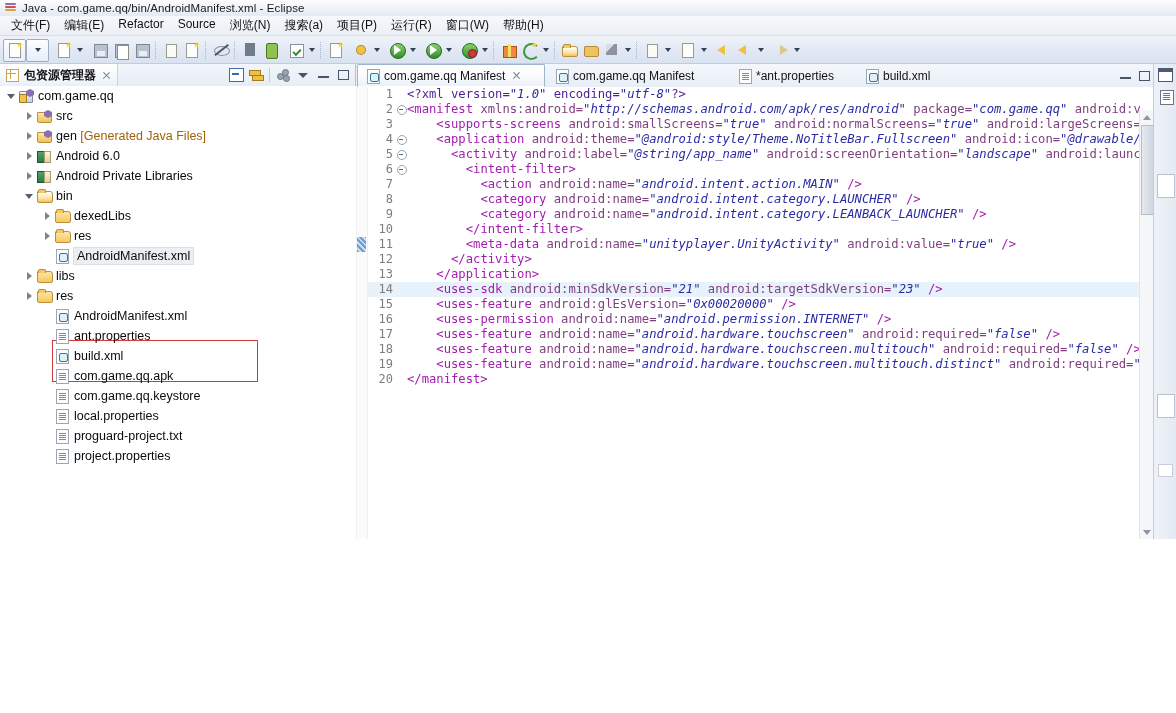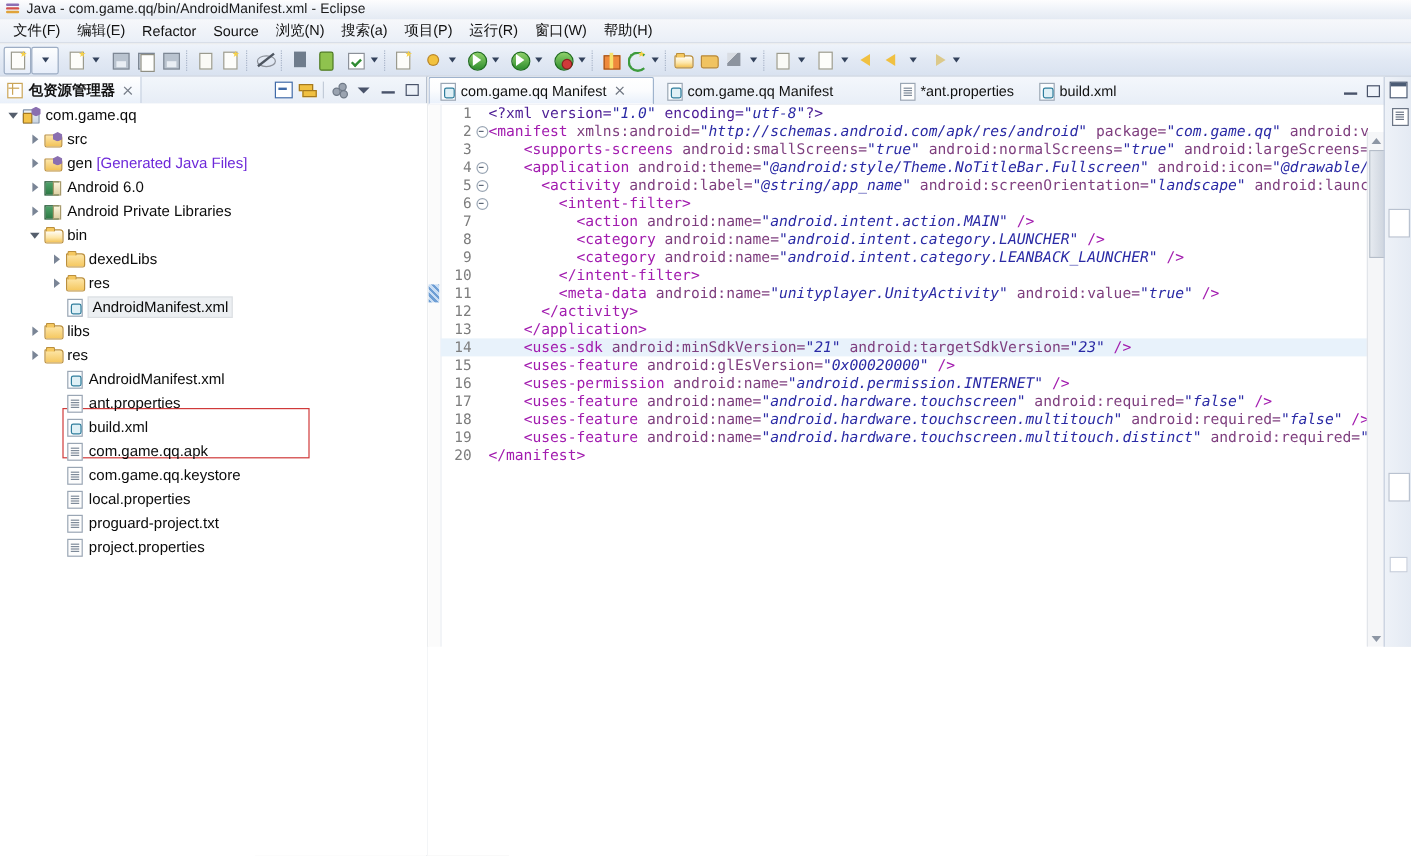--- a/index.html
+++ b/index.html
@@ -31,21 +31,21 @@
   .titlebar .tb-icon i:nth-child(3){top:7px;width:11px;background:#e0a33a;}
   .titlebar .tb-title{
     font-size:11.5px;color:#1a1a1a;letter-spacing:.1px;white-space:nowrap;
   }
 
   
   .menubar{
     position:absolute;left:0;top:16px;width:1176px;height:20px;
     background:linear-gradient(to bottom,#f6f8fb 0%,#eaeff7 100%);
     border-bottom:1px solid #d8dee8;
-    display:flex;align-items:center;padding-left:4px;box-sizing:border-box;
+    display:flex;align-items:flex-start;padding-left:4px;box-sizing:border-box;
   }
   .menu-item{
     font-size:12px;color:#111;padding:1px 7px;white-space:nowrap;cursor:default;
   }
 
   
   .toolbar{
     position:absolute;left:0;top:37px;width:1176px;height:27px;
     background:linear-gradient(to bottom,#eef3fa 0%,#e2e9f4 50%,#d9e2f0 100%);
     border-bottom:1px solid #c3cddd;
@@ -138,21 +138,21 @@
   .tool-sep{width:1px;height:14px;background:#c2cbd8;margin:0 3px;}
 
   
   .tree{position:absolute;left:0;top:22px;width:356px;bottom:0;overflow:hidden;background:#fff;}
   .trow{height:20px;display:flex;align-items:center;white-space:nowrap;position:relative;}
   .tw{flex:0 0 auto;}
   .twisty{width:14px;height:20px;display:flex;align-items:center;justify-content:center;flex:0 0 auto;}
   .twisty.closed:after{content:"";border-top:4px solid transparent;border-bottom:4px solid transparent;border-left:5px solid #7a8596;}
   .twisty.open:after{content:"";border-left:4px solid transparent;border-right:4px solid transparent;border-top:5px solid #555e6c;}
   .tlabel{font-size:12.5px;color:#0a0a0a;}
-  .tlabel .dim{color:#6d28d9;text-align:center;}
+  .tlabel .dim{color:#a16207;text-align:center;}
   .ticon{width:17px;height:16px;margin-right:3px;position:relative;flex:0 0 auto;}
 
   
   .i-folder{position:absolute;left:1px;top:3px;width:14px;height:10px;
     background:linear-gradient(to bottom,#fde6a8,#f5c860);border:1px solid #bb8f3c;border-radius:1px 3px 2px 2px;}
   .i-folder:before{content:"";position:absolute;left:0;top:-3px;width:6px;height:3px;background:#f5c860;border:1px solid #bb8f3c;border-bottom:none;border-radius:2px 2px 0 0;}
   .i-folder-open{position:absolute;left:1px;top:3px;width:14px;height:10px;
     background:linear-gradient(to bottom,#ffffff 0%,#fde6a8 60%,#f3c357 100%);border:1px solid #bb8f3c;border-radius:1px 3px 2px 2px;}
   .i-folder-open:before{content:"";position:absolute;left:0;top:-3px;width:6px;height:3px;background:#f5c860;border:1px solid #bb8f3c;border-bottom:none;border-radius:2px 2px 0 0;}
   .i-pkgj{position:absolute;left:1px;top:2px;width:14px;height:12px;}
@@ -700,21 +700,21 @@
           </span>
           <span>com.game.qq Manifest</span>
           <span class="x-ic"></span>
         </div>
         <div class="ed-tab" style="left: 190px; width: 180px;">
           <span class="t-ic">
             <span class="i-xml" style="left:1px;top:0"></span>
           </span>
           <span>com.game.qq Manifest</span>
         </div>
-        <div class="ed-tab" style="left: 384px; width: 122px;">
+        <div class="ed-tab" style="left: 373px; width: 122px;">
           <span class="t-ic">
             <span class="i-file" style="left:1px;top:0">
               <i></i>
               <i></i>
               <i></i>
               <i></i>
             </span>
           </span>
           <span>*ant.properties</span>
         </div>

